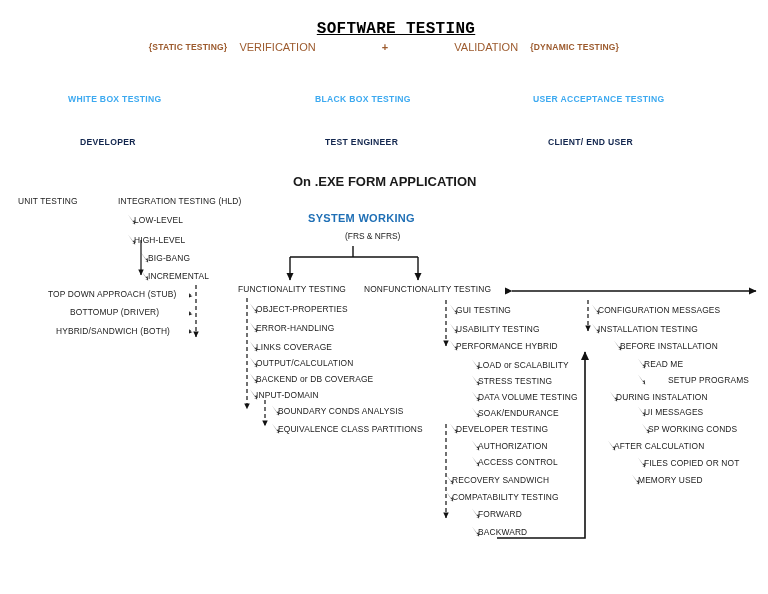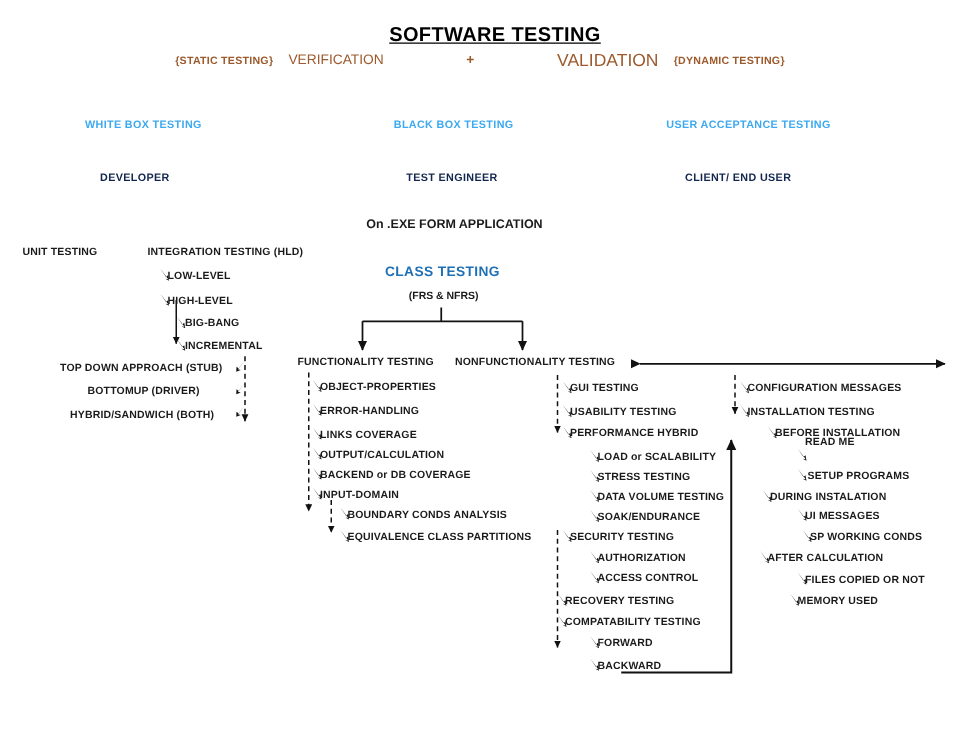--- a/index.html
+++ b/index.html
@@ -7,40 +7,40 @@
     width:768px;height:594px;background:#ffffff;
     font-family:"Liberation Sans", sans-serif;
     position:relative;overflow:hidden;
     color:#1a1a1a;
   }
   .abs{position:absolute;white-space:nowrap;}
 
   
   #title{
     left:0;right:0;top:20px;text-align:center;
-    font-family:Liberation Sans, sans-serif;
+    font-family:Liberation Mono, monospace;
     font-size:16px;font-weight:bold;color:#000;
     text-decoration:underline;letter-spacing:.3px;margin-left:24px;
   }
   .brown{color:#9C5A2D;font-weight:normal;}
   .brown-sm{color:#9C5A2D;font-weight:bold;font-size:8.5px;letter-spacing:.2px;}
   #subline{left:0;right:0;top:40px;text-align:center;font-size:11px;}
   #subline span{vertical-align:middle;}
   .plus{color:#9C5A2D;font-weight:bold;font-size:11px;}
 
   
   .bluehead{
     color:#3CA9F0;font-weight:bold;font-size:8.6px;letter-spacing:.3px;
   }
   .navy{
     color:#12264E;font-weight:bold;font-size:8.6px;letter-spacing:.3px;
   }
 
   
-  .node{font-size:8.4px;font-weight:bold;letter-spacing:.15px;color:#1a1a1a;}
+  .node{font-size:8.4px;font-weight:normal;letter-spacing:.15px;color:#1a1a1a;}
   .blue-node{color:#1F6FB5;font-weight:bold;font-size:11px;letter-spacing:.3px;}
   .plain{font-weight:bold;font-size:8.4px;color:#1a1a1a;}
 
   
   .flick{
     position:absolute;width:9px;height:11px;
   }
   .flick svg{display:block;}
 
   
@@ -83,36 +83,36 @@
 
 <div class="abs" id="title">SOFTWARE TESTING</div>
 
 <div class="abs" id="subline">
   <span class="brown-sm">{STATIC TESTING}</span>
   <span style="display:inline-block;width:6px"></span>
   <span class="brown" style="font-size:11px">VERIFICATION</span>
   <span style="display:inline-block;width:60px"></span>
   <span class="plus">+</span>
   <span style="display:inline-block;width:60px"></span>
-  <span class="brown" style="font-size:14px">VALIDATION</span>
+  <span class="brown" style="font-size:11px">VALIDATION</span>
   <span style="display:inline-block;width:6px"></span>
   <span class="brown-sm">{DYNAMIC TESTING}</span>
 </div>
 
 <div class="abs bluehead" style="left:68px;top:94px">WHITE BOX TESTING</div>
 <div class="abs bluehead" style="left:315px;top:94px">BLACK BOX TESTING</div>
 <div class="abs bluehead" style="left:533px;top:94px">USER ACCEPTANCE TESTING</div>
 
 <div class="abs navy" style="left:80px;top:137px">DEVELOPER</div>
 <div class="abs navy" style="left:325px;top:137px">TEST ENGINEER</div>
 <div class="abs navy" style="left:548px;top:137px">CLIENT/ END USER</div>
 
-<div class="abs plain" style="left:293px;top:174px;font-size:10px">On .EXE FORM APPLICATION</div>
-<div class="abs blue-node" style="left:308px;top:212px">CLASS TESTING</div>
-<div class="abs plain" style="left:327px;top:231px;font-weight:bold">(FRS &amp; NFRS)</div>
+<div class="abs plain" style="left:293px;top:174px;font-size:13px">On .EXE FORM APPLICATION</div>
+<div class="abs blue-node" style="left:308px;top:212px">SYSTEM WORKING</div>
+<div class="abs plain" style="left:345px;top:231px;font-weight:normal">(FRS &amp; NFRS)</div>
 
 <div class="abs node" style="left:18px;top:196px">UNIT TESTING</div>
 <div class="abs node" style="left:118px;top:196px">INTEGRATION TESTING (HLD)</div>
 
 <div class="abs node" style="left:134px;top:215px">LOW-LEVEL</div>
 <div class="abs node" style="left:134px;top:235px">HIGH-LEVEL</div>
 <div class="abs node" style="left:148px;top:253px">BIG-BANG</div>
 <div class="abs node" style="left:148px;top:271px">INCREMENTAL</div>
 
 <div class="abs node" style="left:48px;top:289px">TOP DOWN APPROACH (STUB)</div>
@@ -146,33 +146,33 @@
 <div class="abs node" style="left:278px;top:424px">EQUIVALENCE CLASS PARTITIONS</div>
 
 <div class="abs node" style="left:364px;top:284px">NONFUNCTIONALITY TESTING</div>
 <div class="abs node" style="left:456px;top:305px">GUI TESTING</div>
 <div class="abs node" style="left:456px;top:324px">USABILITY TESTING</div>
 <div class="abs node" style="left:456px;top:341px">PERFORMANCE HYBRID</div>
 <div class="abs node" style="left:478px;top:360px">LOAD or SCALABILITY</div>
 <div class="abs node" style="left:478px;top:376px">STRESS TESTING</div>
 <div class="abs node" style="left:478px;top:392px">DATA VOLUME TESTING</div>
 <div class="abs node" style="left:478px;top:408px">SOAK/ENDURANCE</div>
-<div class="abs node" style="left:456px;top:424px">SECURITY TESTING</div>
+<div class="abs node" style="left:456px;top:424px">DEVELOPER TESTING</div>
 <div class="abs node" style="left:478px;top:441px">AUTHORIZATION</div>
 <div class="abs node" style="left:478px;top:457px">ACCESS CONTROL</div>
-<div class="abs node" style="left:452px;top:475px">RECOVERY TESTING</div>
+<div class="abs node" style="left:452px;top:475px">RECOVERY SANDWICH</div>
 <div class="abs node" style="left:452px;top:492px">COMPATABILITY TESTING</div>
 <div class="abs node" style="left:478px;top:509px">FORWARD</div>
 <div class="abs node" style="left:478px;top:527px">BACKWARD</div>
 
 <div class="abs node" style="left:598px;top:305px">CONFIGURATION MESSAGES</div>
 <div class="abs node" style="left:598px;top:324px">INSTALLATION TESTING</div>
 <div class="abs node" style="left:620px;top:341px">BEFORE INSTALLATION</div>
-<div class="abs node" style="left:644px;top:348px">READ ME</div>
-<div class="abs node" style="left:646px;top:375px">SETUP PROGRAMS</div>
+<div class="abs node" style="left:644px;top:359px">READ ME</div>
+<div class="abs node" style="left:668px;top:375px">SETUP PROGRAMS</div>
 <div class="abs node" style="left:616px;top:392px">DURING INSTALATION</div>
 <div class="abs node" style="left:644px;top:407px">UI MESSAGES</div>
 <div class="abs node" style="left:648px;top:424px">SP WORKING CONDS</div>
 <div class="abs node" style="left:614px;top:441px">AFTER CALCULATION</div>
 <div class="abs node" style="left:644px;top:458px">FILES COPIED OR NOT</div>
 <div class="abs node" style="left:638px;top:475px">MEMORY USED</div>
 
 <div class="flick" style="left: 127px; top: 214px;">
     <svg width="9" height="11" viewBox="0 0 9 11">
       <path d="M1.0,0.6 L7.6,9.4 L5.2,9.0 L8.2,10.6 L7.4,6.1 L5.8,7.6 Z" fill="#111"></path>

